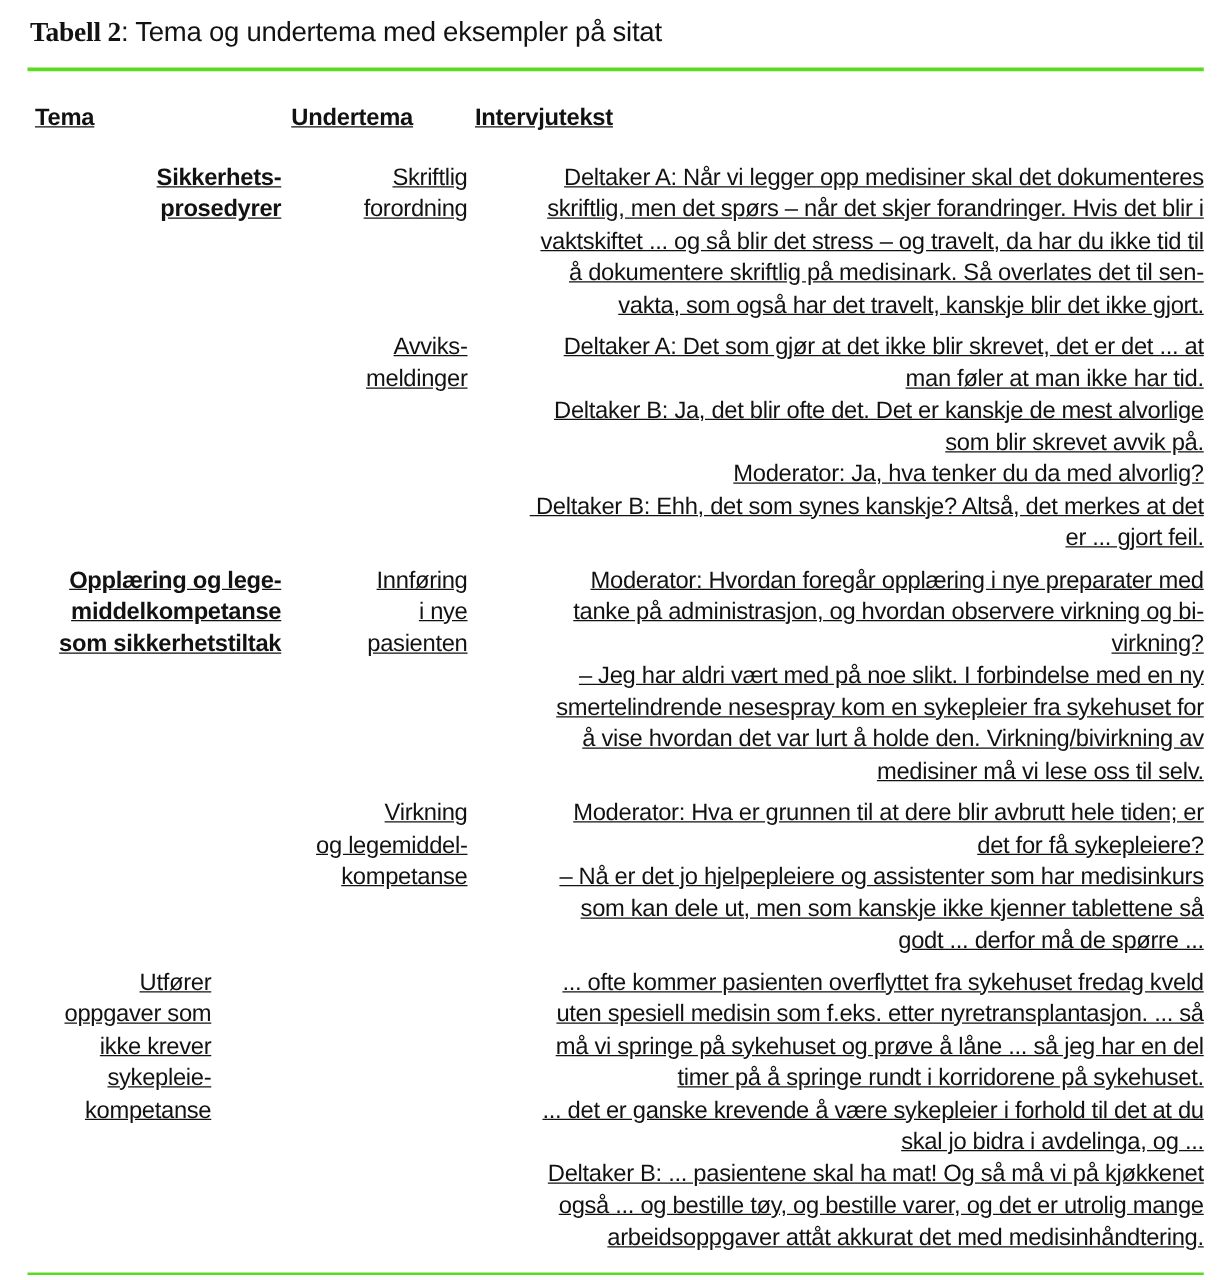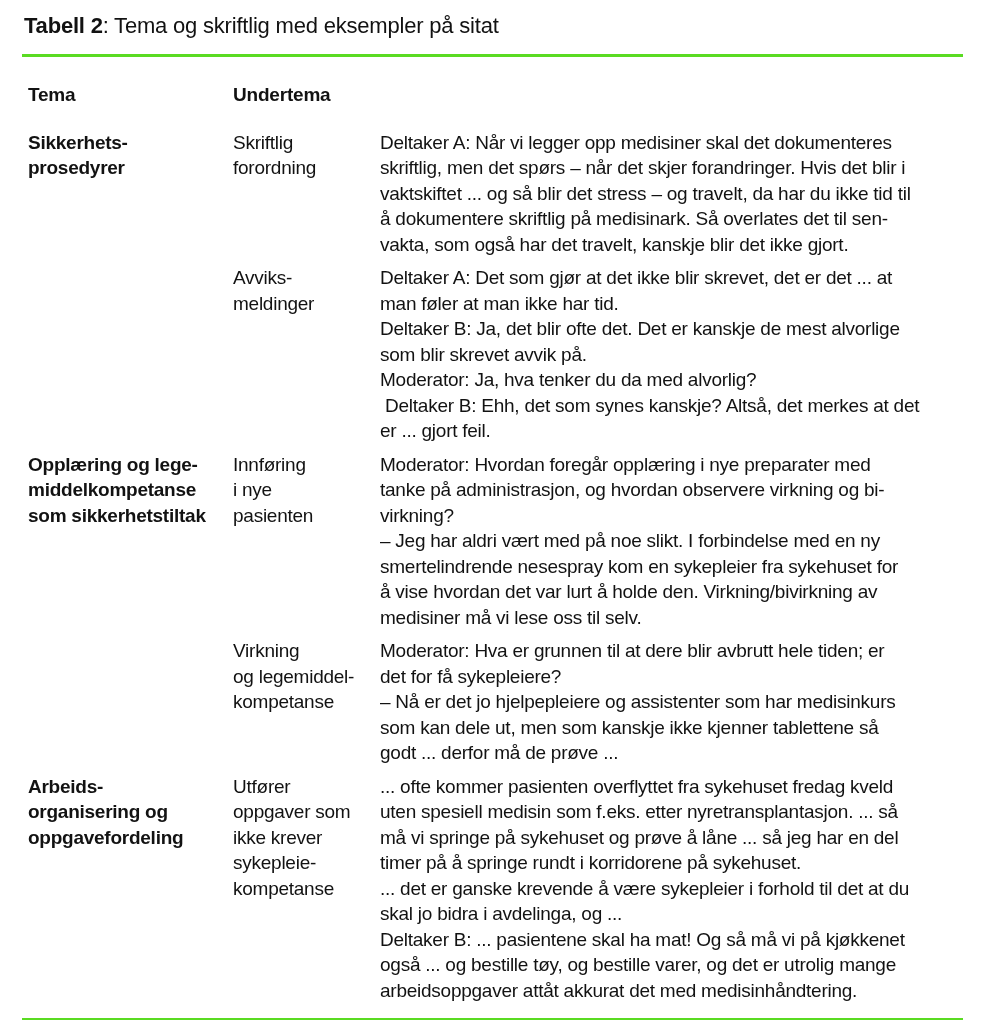--- a/index.html
+++ b/index.html
@@ -14,74 +14,75 @@
   }
   .page { padding: 12px 22px 0 22px; width: 985px; }
 
   .title {
     font-size: 22px;
     line-height: 28px;
     margin-left: 2px;
     letter-spacing: -0.2px;
     white-space: nowrap;
   }
-  .title .bold { font-weight: bold; }
+  .title .bold { font-weight: bold; font-family: Liberation Serif, serif; }
 
   .rule {
     height: 3px;
     background: var(--accent);
     border: none;
     margin: 14px 0 0 0;
   }
   .rule.bottom { height: 2px; margin-top: 7px; }
 
-  .table { margin-top: 25px; padding-left: 6px; }
+  .table { margin-top: 25px; padding-left: 6px; text-decoration: underline; }
 
   .hdr-row { display: flex; margin-bottom: 22px; }
   .hdr {
     font-weight: bold;
     font-size: 19px;
     line-height: 25.5px;
     letter-spacing: -0.2px;
   }
 
   .col-tema   { width: 205px; flex: none; }
   .col-under  { width: 147px; flex: none; }
   .col-interv { flex: 1; min-width: 0; }
 
-  .row-group { display: flex; }
+  .row-group { display: flex; text-align: right; }
   .subrows { flex: 1; min-width: 0; display: flex; flex-direction: column; }
   .subrow { display: flex; margin-bottom: 8px; }
 
   .cell {
     font-size: 19px;
     line-height: 25.5px;
     letter-spacing: -0.25px;
     white-space: pre-wrap;
   }
   .tema-cell { font-weight: bold; padding-right: 8px; }
   .under-cell { padding-right: 6px; }
   .interv-cell { }
 </style>
 </head>
 <body>
 
 <div class="page">
 
   <div class="title">
-    <span class="bold">Tabell 2</span><span>: Tema og skriftlig med eksempler på sitat</span>
+    <span class="bold">Tabell 2</span><span>: Tema og undertema med eksempler på sitat</span>
   </div>
 
   <hr class="rule top">
 
   <div class="table">
 
     <div class="hdr-row">
       <div class="hdr col-tema">Tema</div>
       <div class="hdr col-under">Undertema</div>
+      <div class="hdr col-interv">Intervjutekst</div>
     </div>
 
     <div class="row-group">
       <div class="cell tema-cell col-tema">Sikkerhets-
 prosedyrer</div>
       <div class="subrows">
         <div class="subrow">
           <div class="cell under-cell col-under">Skriftlig
 forordning</div>
           <div class="cell interv-cell col-interv">Deltaker A: Når vi legger opp medisiner skal det dokumenteres
@@ -122,29 +123,26 @@
 medisiner må vi lese oss til selv.</div>
         </div>
         <div class="subrow">
           <div class="cell under-cell col-under">Virkning
 og legemiddel-
 kompetanse</div>
           <div class="cell interv-cell col-interv">Moderator: Hva er grunnen til at dere blir avbrutt hele tiden; er
 det for få sykepleiere?
 – Nå er det jo hjelpepleiere og assistenter som har medisinkurs
 som kan dele ut, men som kanskje ikke kjenner tablettene så
-godt ... derfor må de prøve ...</div>
+godt ... derfor må de spørre ...</div>
         </div>
       </div>
     </div>
 
     <div class="row-group">
-      <div class="cell tema-cell col-tema">Arbeids-
-organisering og
-oppgavefordeling</div>
       <div class="subrows">
         <div class="subrow">
           <div class="cell under-cell col-under">Utfører
 oppgaver som
 ikke krever
 sykepleie-
 kompetanse</div>
           <div class="cell interv-cell col-interv">... ofte kommer pasienten overflyttet fra sykehuset fredag kveld
 uten spesiell medisin som f.eks. etter nyretransplantasjon. ... så
 må vi springe på sykehuset og prøve å låne ... så jeg har en del

